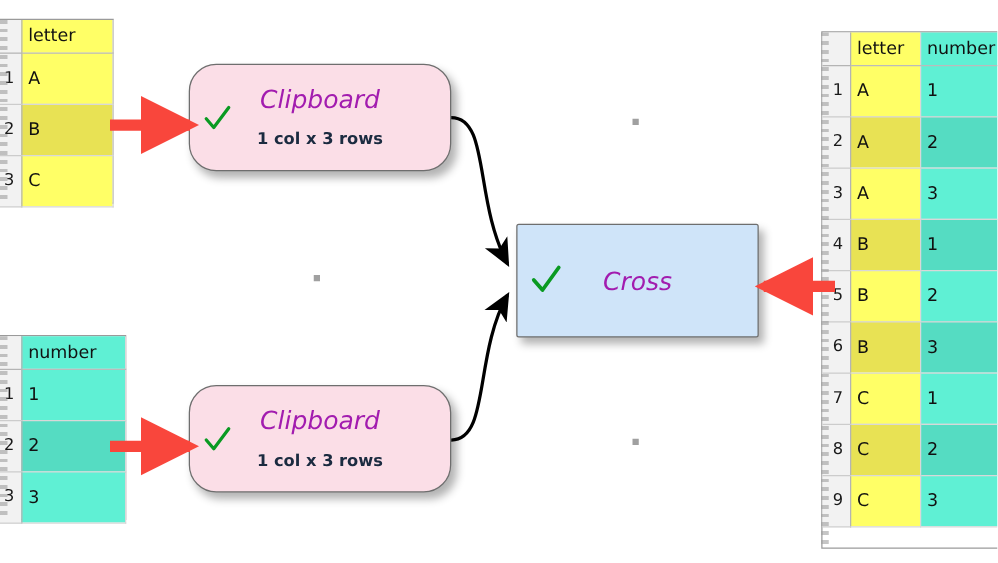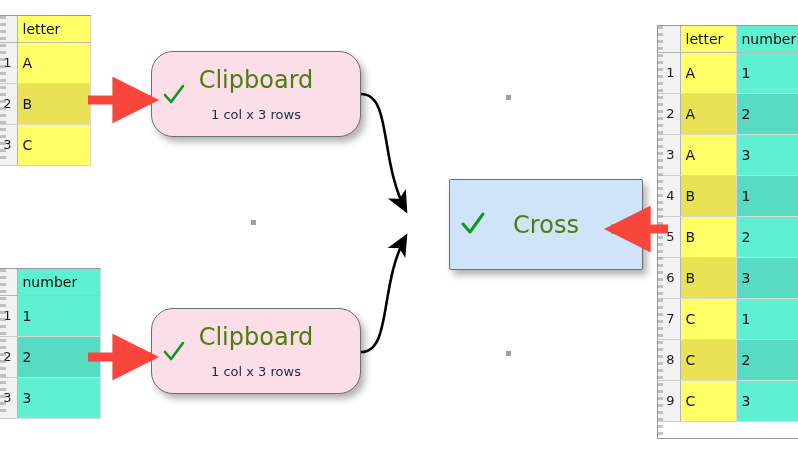--- a/index.html
+++ b/index.html
@@ -83,39 +83,40 @@
   }
 
   
   .node {
     position: absolute;
     box-sizing: border-box;
     text-align: center;
     box-shadow: 4px 5px 7px rgba(0,0,0,0.30);
   }
   .node .node-title {
-    font-size: 24px;
-    color: #4d7c0f;
+    font-size: 20px;
+    color: #a21caf;
     line-height: 1;
+    font-style: italic;
   }
   .node .node-sub {
     font-size: 13px;
     color: #1b2b40;
     line-height: 1;
+    font-weight: bold;
   }
   .node-clipboard {
     background: #fbdee7;
     border: 1px solid #6e6e6e;
     border-radius: 22px;
   }
   .node-cross {
     background: #cfe4f9;
     border: 1px solid #6e6e6e;
     border-radius: 2px;
-    margin-left: 36px;
   }
   .node-body {
     position: absolute;
     left: 0; right: 0; top: 50%;
     transform: translateY(-50%);
   }
   .node-sub { margin-top: 16px; }
 
   
   .tick {

